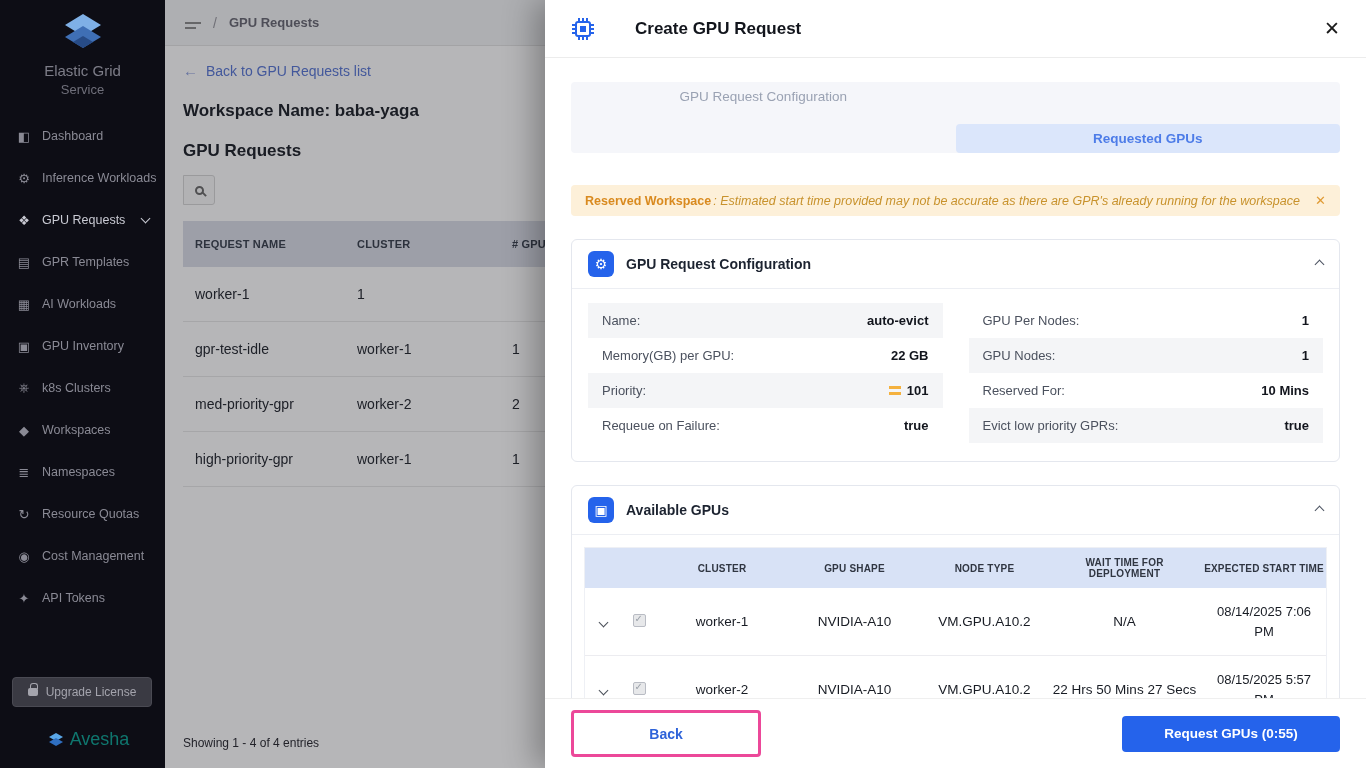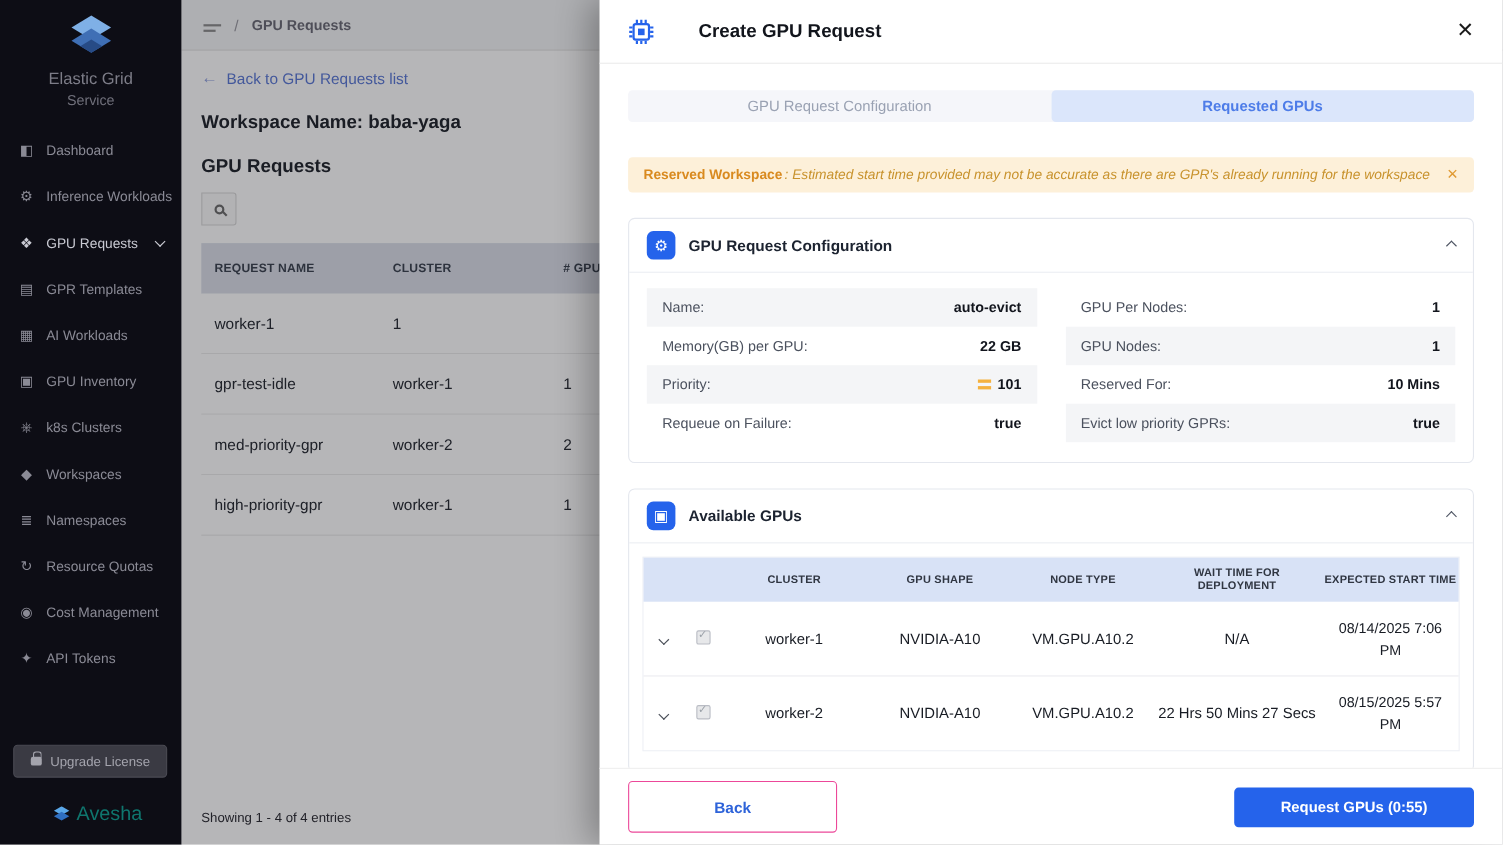--- a/index.html
+++ b/index.html
@@ -54,21 +54,21 @@
 
   
   .modal { position:absolute; left:545px; top:0; width:821px; height:768px; background:#fff; z-index:10; box-shadow:-10px 0 30px rgba(0,0,0,.30); display:flex; flex-direction:column; }
   .modal-header { height:58px; flex:0 0 58px; display:flex; align-items:center; gap:12px; padding:0 26px; border-bottom:1px solid #ececec; }
   .modal-title { font-size:17px; font-weight:bold; color:#12151c;margin-left:28px; }
   .modal-close { margin-left:auto; font-size:19px; color:#1a1a1a; font-weight:bold; cursor:pointer; line-height:1; }
   .modal-body { flex:1; padding:24px 26px 0; overflow:hidden; }
 
   .tabs { display:flex; background:#f5f6fa; border-radius:4px; }
   .tab { flex:1; text-align:center; padding:7px 0; font-size:13.5px; color:#9aa2b3; cursor:pointer; border-radius:4px; }
-  .tab.active { background:#dbe6fb; color:#4d7ce8; font-weight:bold; }
+  .tab.active { background:#dbe6fb; color:#4d7ce8; font-weight:bold;margin-top:42px; }
 
   .warning { display:flex; align-items:center; background:#fdf0d9; border-radius:4px; padding:8px 14px; font-size:12.5px; margin-top:32px; }
   .warn-title { color:#d98a1f; font-weight:bold; }
   .warn-text { color:#c8922c; font-style:italic; margin-left:2px; }
   .warn-close { margin-left:auto; color:#e09a33; font-size:13px; cursor:pointer; }
 
   .card { border:1px solid #e4e7ee; border-radius:6px; margin-top:23px; }
   .card-header { display:flex; align-items:center; gap:12px; padding:11px 16px; border-bottom:1px solid #eceef3; }
   .section-icon { width:26px; height:26px; flex:0 0 26px; background:#2563eb; border-radius:6px; color:#fff; display:flex; align-items:center; justify-content:center; font-size:14px; }
   .card-title { font-size:14px; font-weight:bold; color:#1c2330; }
@@ -88,21 +88,21 @@
   .gpu-head span { font-size:10px; font-weight:bold; color:#303642; padding:9px 2px; letter-spacing:.2px; }
   .gpu-row { border-bottom:1px solid #ececf0; }
   .gpu-row:last-child { border-bottom:none; }
   .gpu-row .cell { padding:20px 2px; font-size:13.5px; color:#181c24; }
   .gpu-row .cell.start { font-size:13px; line-height:1.5; padding:14px 4px; }
   .gpu-row .chev { color:#4a4f58; cursor:pointer; }
   .checkbox { width:13px; height:13px; border:1.5px solid #b9bcc4; background:#e7e8ea; border-radius:2px; display:inline-block; position:relative; cursor:pointer; }
   .checkbox.checked::after { content:'✓'; position:absolute; left:1px; top:-2px; font-size:10px; color:#9aa0a8; }
 
   .modal-footer { flex:0 0 70px; display:flex; align-items:center; justify-content:space-between; padding:0 26px; border-top:1px solid #efefef; }
-  .btn-back { width:190px; height:47px; background:#fff; border:1px solid #ec4899; color:#2e63d9; border-radius:4px; font-size:14px; font-weight:bold; cursor:pointer; font-family:inherit; }
+  .btn-back { width:190px; height:47px; background:#fff; border:3px solid #ec4899; color:#2e63d9; border-radius:4px; font-size:14px; font-weight:bold; cursor:pointer; font-family:inherit; }
   .btn-submit { width:218px; height:36px; background:#2563eb; border:none; color:#fff; border-radius:4px; font-size:13.5px; font-weight:bold; cursor:pointer; font-family:Liberation Sans, sans-serif; }
 </style>
 </head>
 <body>
 
 <aside class="sidebar">
   <div class="brand">
     <svg width="56" height="44" viewBox="0 0 56 44">
       <polygon points="28,2 46,13 28,24 10,13" fill="#7fb0e6"></polygon>
       <polygon points="28,14 46,25 28,36 10,25" fill="#3f6fb5"></polygon>

